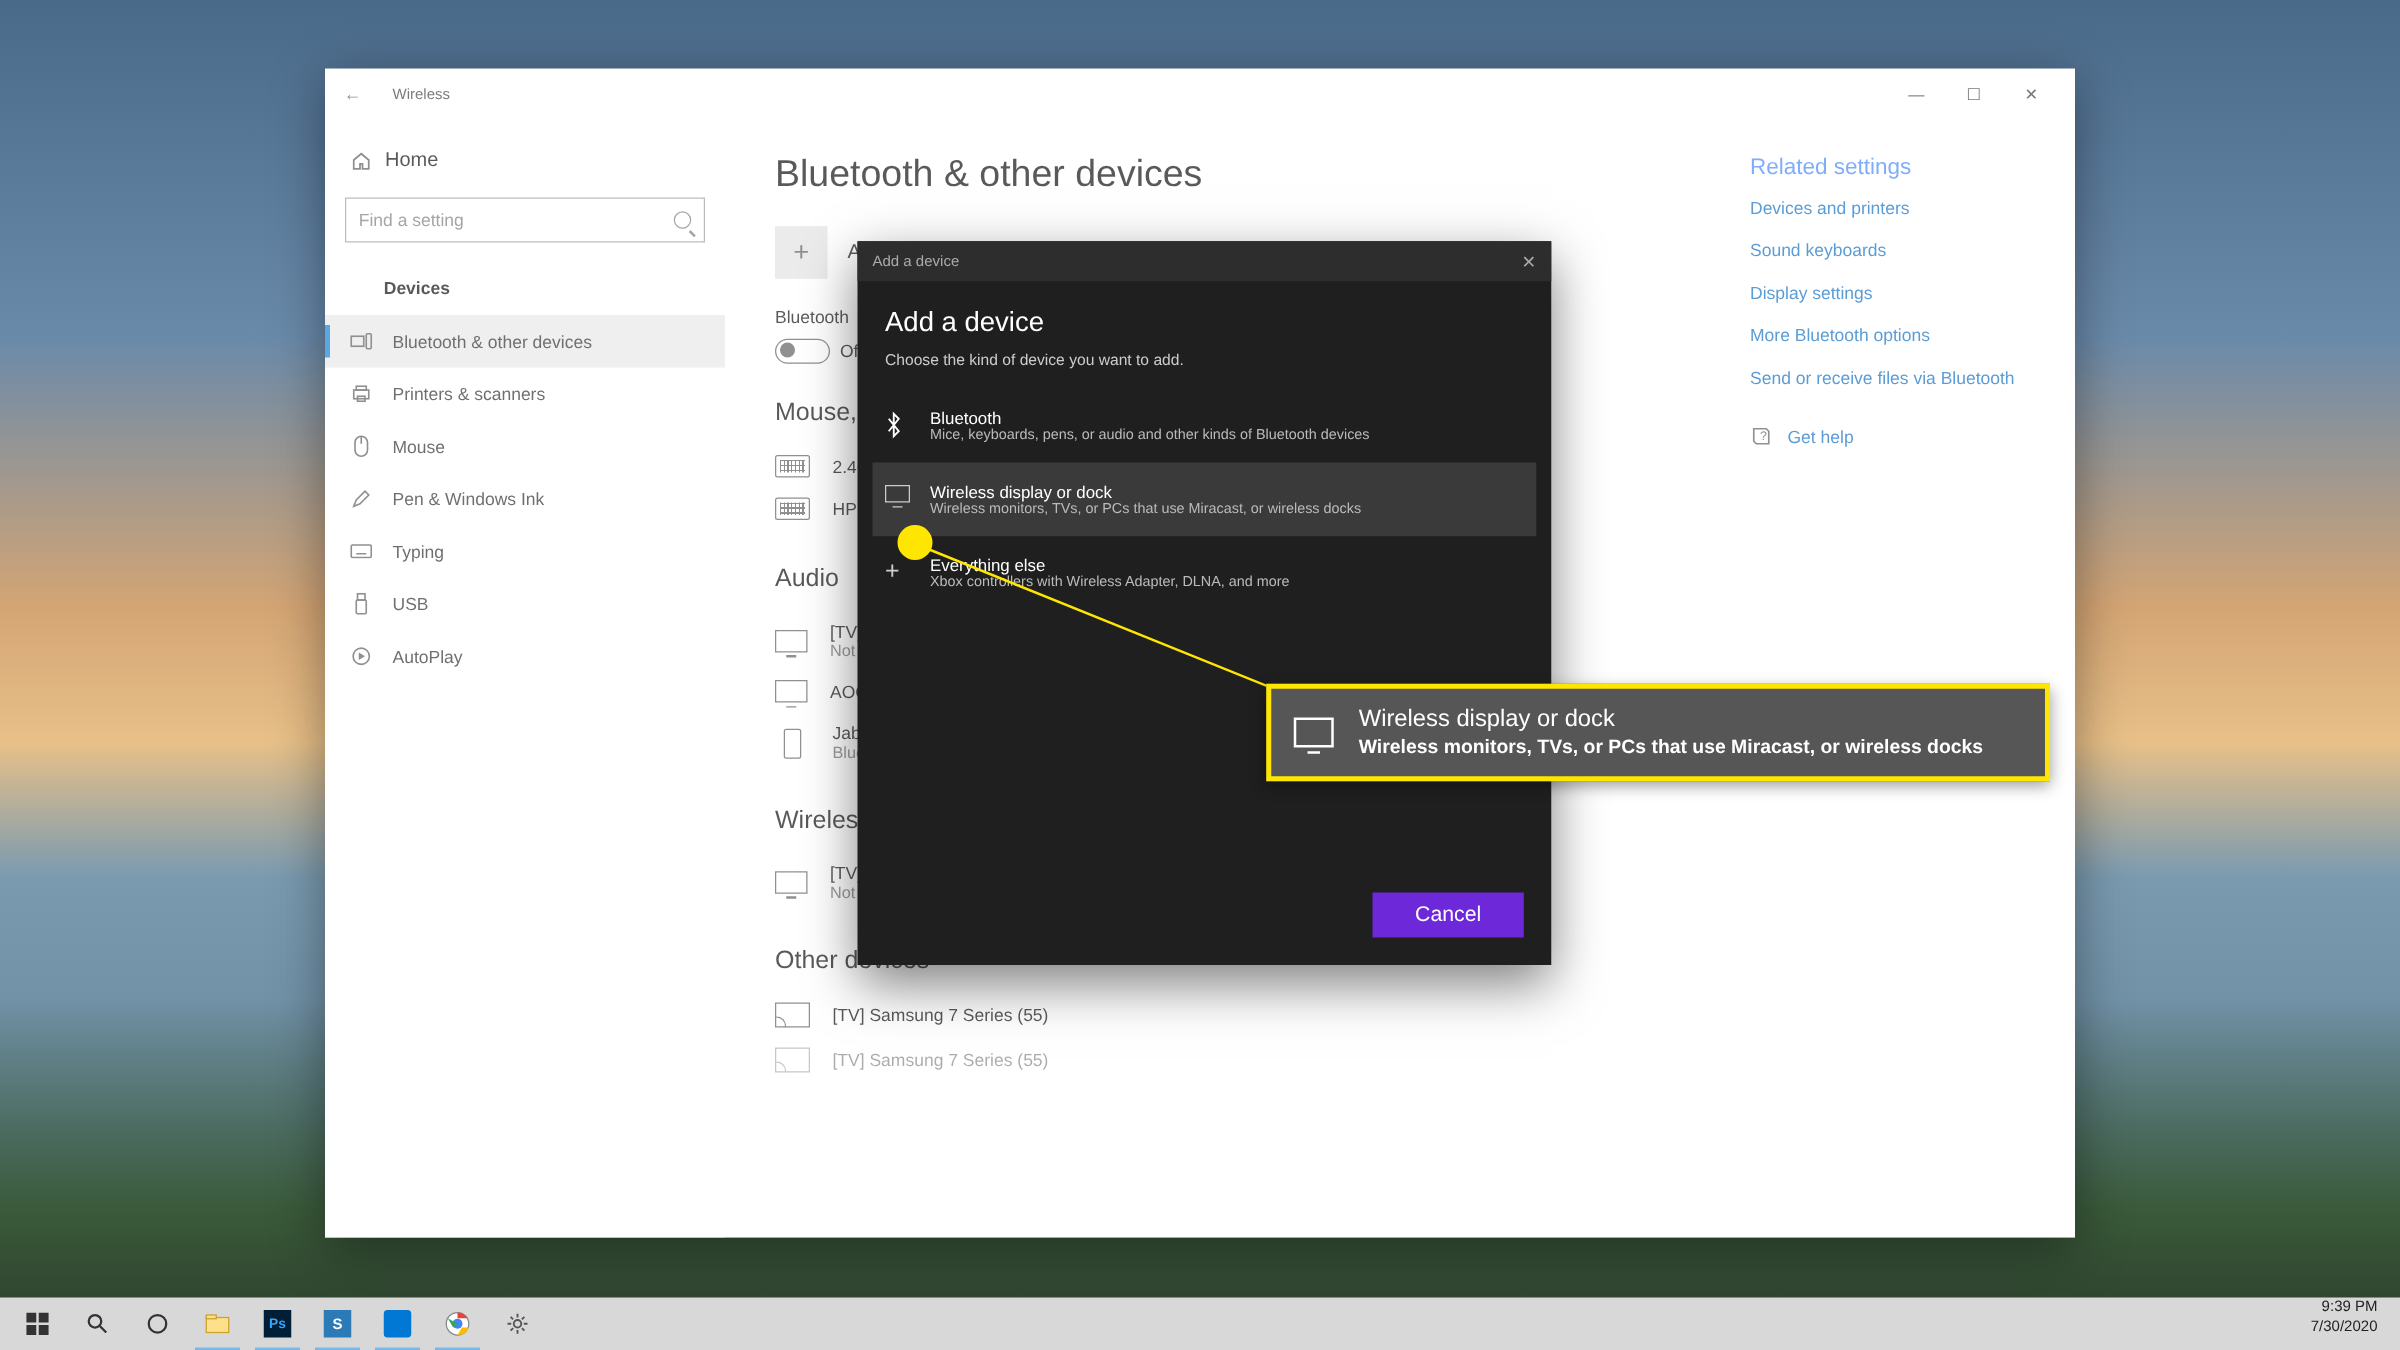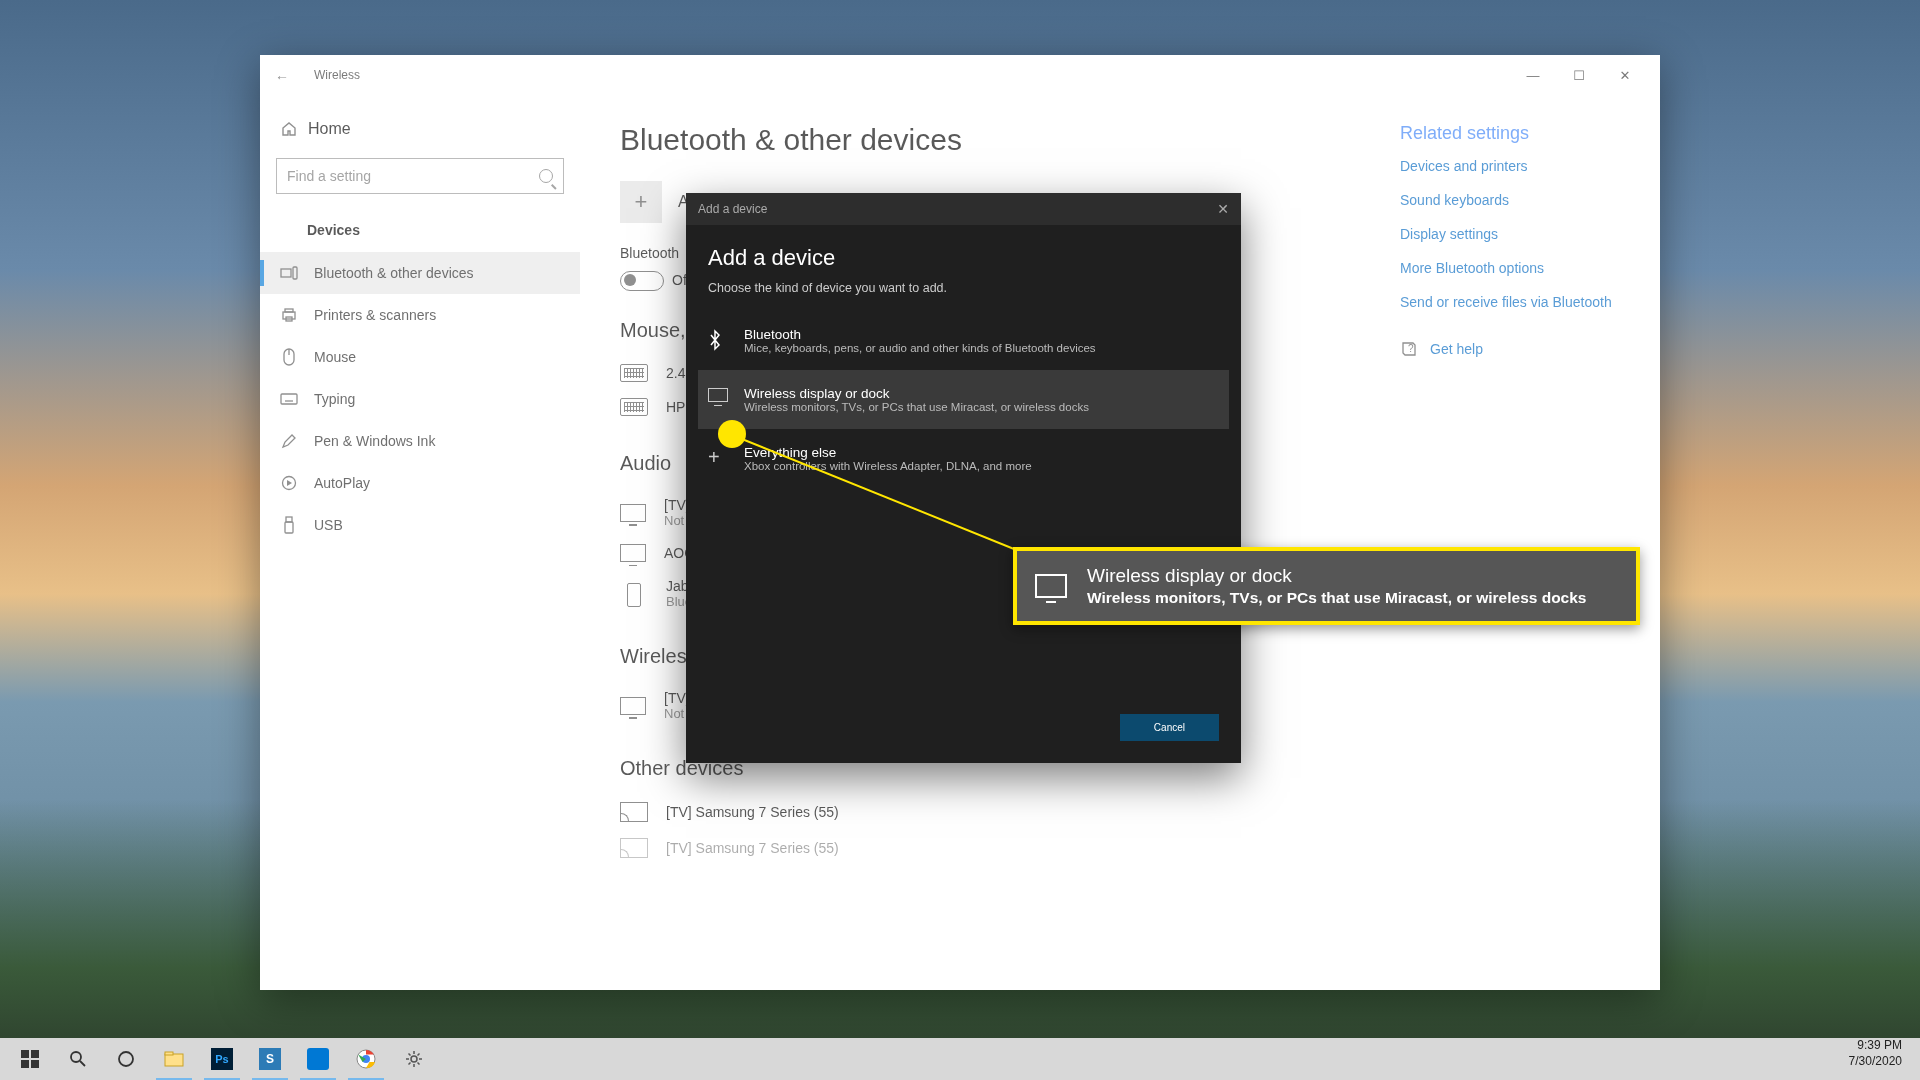--- a/index.html
+++ b/index.html
@@ -56,21 +56,21 @@
 .dialog-body .prompt{font-size:12.5px;color:#ccc;margin-bottom:16px;}
 .opt{display:flex;gap:16px;padding:16px 10px;margin:0 -10px;align-items:flex-start;}
 .opt.sel{background:#3a3a3a;}
 .opt .oico{width:20px;flex-shrink:0;margin-top:2px;}
 .opt .ot{font-size:13.5px;}
 .opt .os{font-size:11.5px;color:#bbb;margin-top:0;}
 .plus-ico{font-size:20px;color:#ccc;line-height:1;}
 .mon-ico-w{width:20px;height:14px;border:1.5px solid #ccc;position:relative;}
 .mon-ico-w::after{content:'';position:absolute;bottom:-5px;left:5px;right:5px;height:1.5px;background:#ccc;}
 .dialog-footer{padding:16px 22px 22px;display:flex;justify-content:flex-end;}
-.cancel-btn{background:#0c4a6e;color:#fff;border:none;padding:8px 34px;font-size:10px;}
+.cancel-btn{background:#6d28d9;color:#fff;border:none;padding:8px 34px;font-size:17px;}
 .highlight-dot{position:absolute;top:420px;left:718px;width:28px;height:28px;background:#ffe600;border-radius:50%;z-index:60;}
 .highlight-line{position:absolute;top:434px;left:732px;width:365px;height:2px;background:#ffe600;transform-origin:left center;transform:rotate(22deg);z-index:55;}
 .callout{position:absolute;top:547px;left:1013px;width:627px;border:4px solid #ffe600;background:#565656;color:#fff;padding:14px 18px;display:flex;gap:20px;align-items:center;z-index:70;box-shadow:0 4px 12px rgba(0,0,0,0.4);}
 .callout .big-mon{width:32px;height:24px;border:2px solid #fff;position:relative;flex-shrink:0;}
 .callout .big-mon::after{content:'';position:absolute;bottom:-7px;left:9px;right:9px;height:2px;background:#fff;}
 .callout .ct{font-size:19px;}
 .callout .cs{font-size:15.5px;font-weight:600;margin-top:2px;}
 .taskbar{position:absolute;bottom:0;left:0;right:0;height:42px;background:#d8d8d8;display:flex;align-items:flex-start;padding:0 6px;}
 .tb-item{width:48px;height:42px;display:flex;align-items:center;justify-content:center;position:relative;}
 .tb-item.running::after{content:'';position:absolute;bottom:0;left:6px;right:6px;height:2px;background:#76b9ed;}
@@ -130,55 +130,55 @@
           <span class="nav-ico">
             <svg width="14" height="18" viewBox="0 0 14 18">
               <rect x="2" y="1" width="10" height="16" rx="5" fill="none" stroke="#555" stroke-width="1.3"></rect>
               <line x1="7" y1="1" x2="7" y2="7" stroke="#555" stroke-width="1.3"></line>
             </svg>
           </span>
           <span>Mouse</span>
         </div>
       <div class="nav-item">
           <span class="nav-ico">
+            <svg width="16" height="16" viewBox="0 0 16 16">
+              <path d="M2 14l2-5 7-7 3 3-7 7-5 2z" fill="none" stroke="#555" stroke-width="1.3"></path>
+            </svg>
+          </span>
+          <span>Pen &amp; Windows Ink</span>
+        </div>
+      <div class="nav-item">
+          <span class="nav-ico">
             <svg width="18" height="12" viewBox="0 0 18 12">
               <rect x="1" y="1" width="16" height="10" rx="1" fill="none" stroke="#555" stroke-width="1.3"></rect>
               <line x1="4" y1="4" x2="4" y2="4" stroke="#555" stroke-width="2"></line>
               <line x1="7" y1="4" x2="7" y2="4" stroke="#555" stroke-width="2"></line>
               <line x1="10" y1="4" x2="10" y2="4" stroke="#555" stroke-width="2"></line>
               <line x1="5" y1="8" x2="13" y2="8" stroke="#555" stroke-width="1.3"></line>
             </svg>
           </span>
           <span>Typing</span>
         </div>
       <div class="nav-item">
           <span class="nav-ico">
-            <svg width="16" height="16" viewBox="0 0 16 16">
-              <path d="M2 14l2-5 7-7 3 3-7 7-5 2z" fill="none" stroke="#555" stroke-width="1.3"></path>
-            </svg>
-          </span>
-          <span>Pen &amp; Windows Ink</span>
+            <svg width="12" height="18" viewBox="0 0 12 18">
+              <rect x="3" y="1" width="6" height="5" fill="none" stroke="#555" stroke-width="1.3"></rect>
+              <rect x="2" y="6" width="8" height="11" rx="1" fill="none" stroke="#555" stroke-width="1.3"></rect>
+            </svg>
+          </span>
+          <span>USB</span>
         </div>
       <div class="nav-item">
           <span class="nav-ico">
             <svg width="16" height="16" viewBox="0 0 16 16">
               <circle cx="8" cy="8" r="6.5" fill="none" stroke="#555" stroke-width="1.3"></circle>
               <path d="M6 5l5 3-5 3z" fill="#555"></path>
             </svg>
           </span>
           <span>AutoPlay</span>
-        </div>
-      <div class="nav-item">
-          <span class="nav-ico">
-            <svg width="12" height="18" viewBox="0 0 12 18">
-              <rect x="3" y="1" width="6" height="5" fill="none" stroke="#555" stroke-width="1.3"></rect>
-              <rect x="2" y="6" width="8" height="11" rx="1" fill="none" stroke="#555" stroke-width="1.3"></rect>
-            </svg>
-          </span>
-          <span>USB</span>
         </div>
     </div>
 
     <div class="main">
       <h1>Bluetooth &amp; other devices</h1>
       <div class="add-btn-row">
         <div class="plus-box">+</div>
         <span>Add Bluetooth or other device</span>
       </div>
       <div class="section-label">Bluetooth</div>

